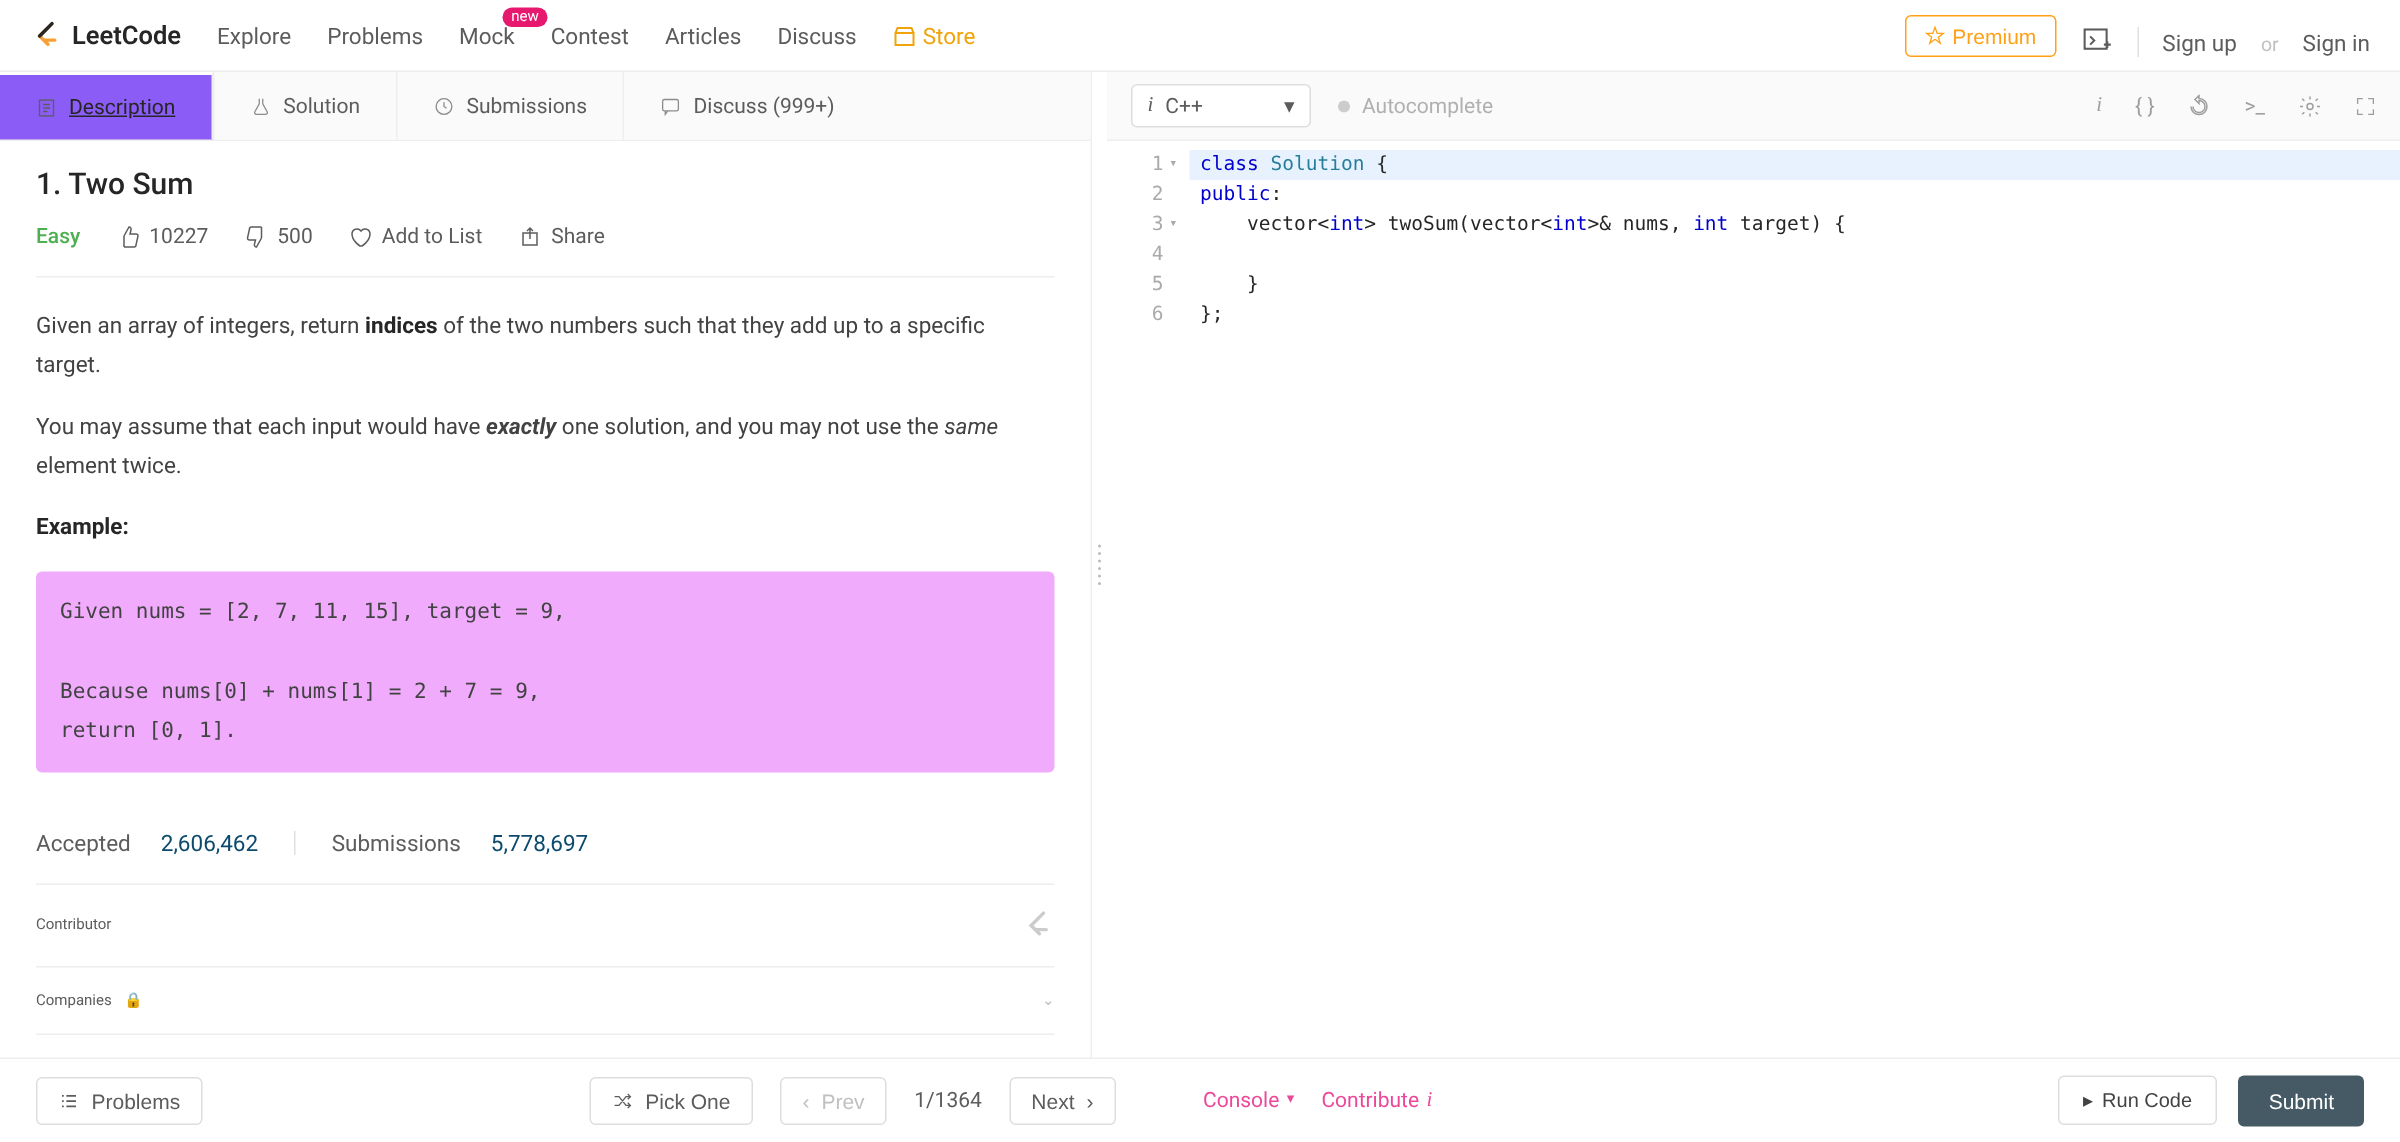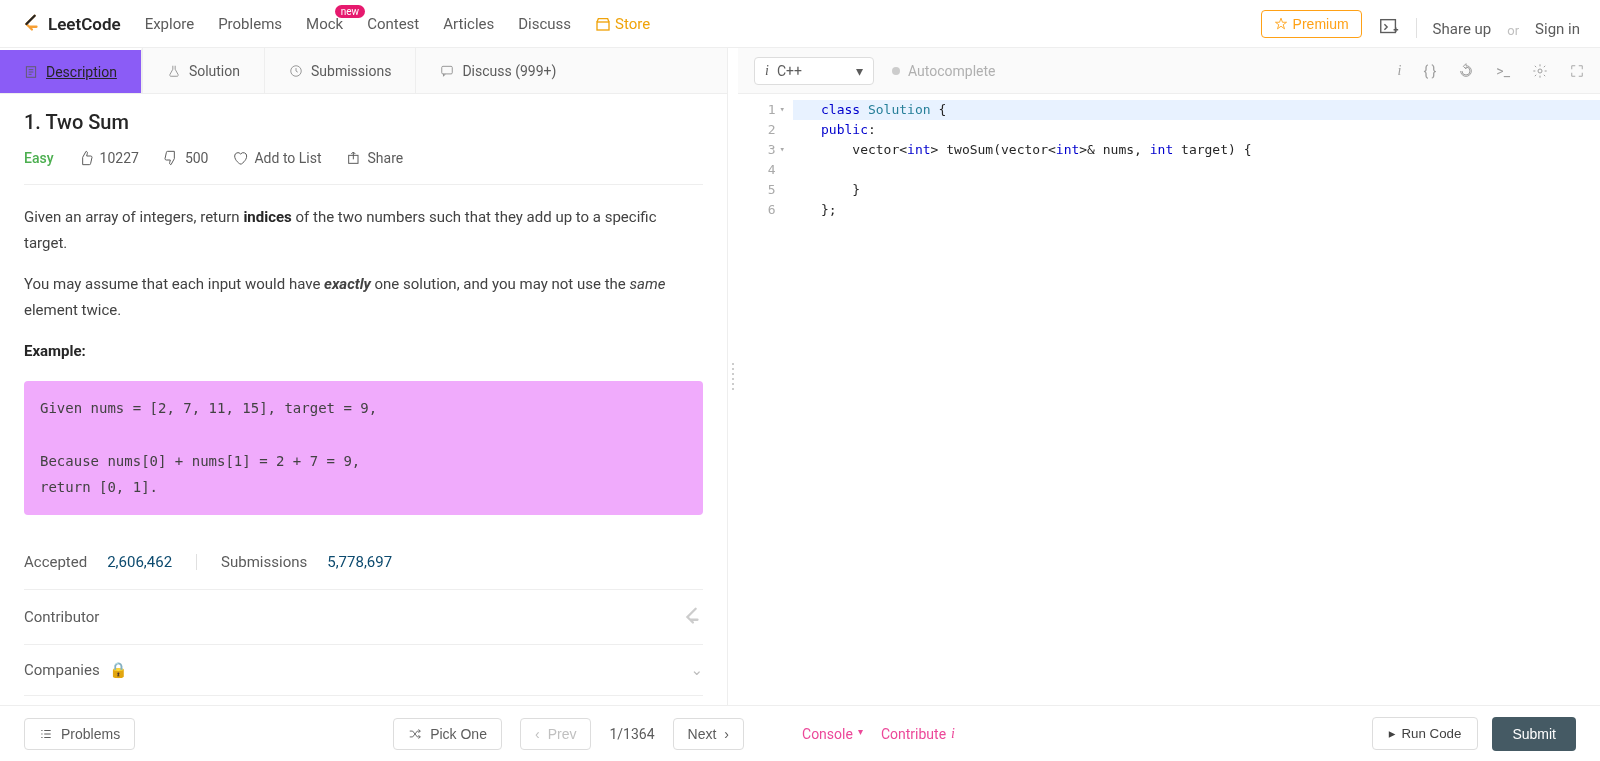--- a/index.html
+++ b/index.html
@@ -46,41 +46,41 @@
   .p-body { padding: 20px 0; font-size: 15px; line-height: 1.7; color: #424242; }
   .p-body p { margin-bottom: 16px; }
   .p-body strong { font-weight: 700; color:#262626;}
   .p-body em { font-style: italic; }
   .p-body em.bold { font-weight:700; }
   .example-block { background: #f0abfc; padding: 14px 16px; border-radius: 4px; font-family: "Menlo", "Consolas", monospace; font-size: 14px; white-space: pre; color: #424242; line-height:1.9; margin-top: 4px;}
   .stats-row { display: flex; align-items: center; gap: 14px; padding: 18px 0; font-size: 15px; color:#5c5c5c; }
   .stats-label { color: #5c5c5c; margin-right:6px;}
   .stats-val { color: #0c4a6e; }
   .stats-div { width:1px; height:16px; background:#e0e0e0; margin: 0 10px;}
-  .collapse-row { display: flex; align-items: center; justify-content: space-between; padding: 16px 0; border-top: 1px solid #eee; color:#5c5c5c; cursor:pointer; font-size:15px;}
+  .collapse-row { display: flex; align-items: center; justify-content: space-between; padding: 16px 0; border-top: 1px solid #eee; color:#5c5c5c; cursor:pointer; font-size:10px;}
   .collapse-row .lock { color:#f0a30a; margin-left:6px;}
   .collapse-row .chev { color:#bbb; }
   .contributor-logo { color:#ccc; }
 
   
   .editor-toolbar { height: 46px; display: flex; align-items: center; padding: 0 16px; border-bottom: 1px solid #eee; gap: 18px; background:#fafafa;}
   .lang-select { display:flex; align-items:center; gap:10px; border:1px solid #ddd; background:#fff; padding: 5px 10px; border-radius:4px; color:#5c5c5c; cursor:pointer; min-width:120px; justify-content:space-between;}
   .lang-left { display:flex; align-items:center; gap:8px;}
   .autocomplete { display:flex; align-items:center; gap:8px; color:#b0b0b0; }
   .dot-grey { width:8px; height:8px; border-radius:50%; background:#ccc; }
   .editor-tools { margin-left:auto; display:flex; align-items:center; gap:22px; color:#9e9e9e; }
   .tool-icon { cursor:pointer; }
 
   
   .code-editor { flex:1; display:flex; font-family: "Menlo","Consolas",monospace; font-size:13px; line-height: 1.55; }
   .gutter { width: 55px; text-align: right; padding: 6px 8px 6px 0; color:#aaa; background:#fff; user-select:none; }
   .gutter-line { display:flex; justify-content:flex-end; align-items:center; gap:4px; height:20px;}
   .fold { color:#aaa; font-size:9px; }
   .code-lines { flex:1; padding: 6px 0; }
-  .code-line { height:20px; padding-left: 28px; white-space: pre; }
+  .code-line { height:20px; padding-left: 7px; white-space: pre; }
   .code-line.hl { background:#e8f2ff; }
   .tok-kw { color:#0000cd; }
   .tok-type { color:#267f99; }
 
   
   .split-handle { width: 10px; display:flex; flex-direction:column; align-items:center; justify-content:center; gap:3px; cursor:col-resize; color:#ccc; font-size:10px;}
   .split-dot { width:2px; height:2px; background:#bbb; border-radius:50%;}
 
   
   .bottombar { height: 56px; border-top: 1px solid #eee; display:flex; align-items:center; padding: 0 24px; gap: 18px; }
@@ -132,21 +132,21 @@
         <span>Premium</span>
       </button>
       <span class="playground-icon">
         <svg width="22" height="22" viewBox="0 0 24 24">
             <rect x="3" y="4" width="16" height="14" stroke="#5c5c5c" stroke-width="1.5" fill="none"></rect>
             <path d="M7 9l3 3-3 3" stroke="#5c5c5c" stroke-width="1.5" fill="none"></path>
             <path d="M17 15 L22 15 M19.5 12.5 L19.5 17.5" stroke="#5c5c5c" stroke-width="1.5"></path>
           </svg>
       </span>
       <span class="divider-v"></span>
-      <span class="auth-link">Share up</span>
+      <span class="auth-link">Sign up</span>
       <span class="auth-or">or</span>
       <span class="auth-link">Sign in</span>
     </div>
   </div>
 
   <div class="workspace">
 
     <div class="left-pane">
       <div class="desc-tabs">
         <div class="desc-tab active">

